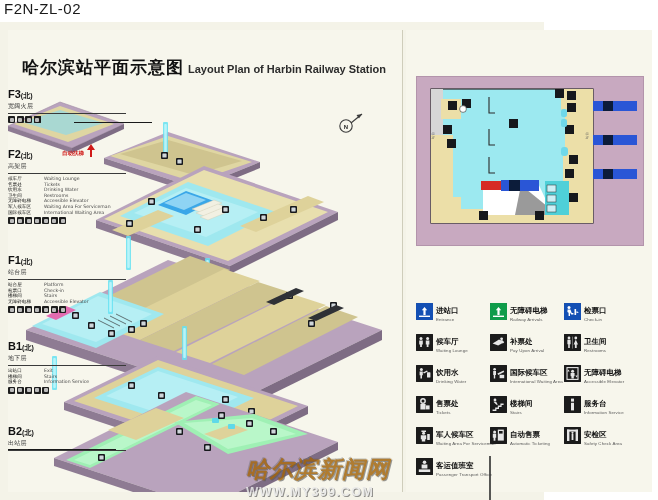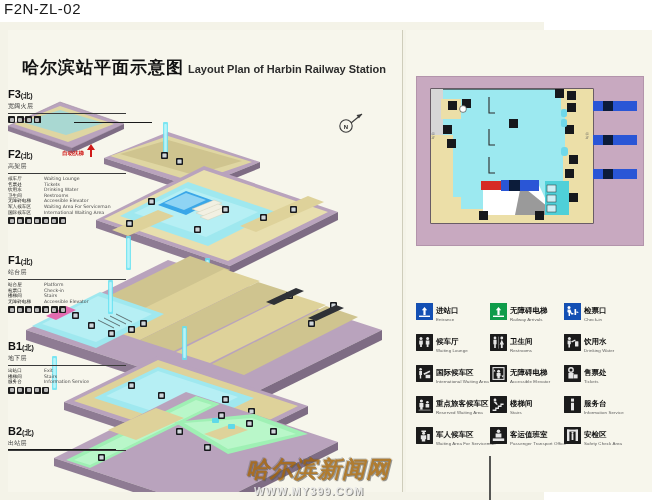--- a/index.html
+++ b/index.html
@@ -127,24 +127,24 @@
     pointer-events:none;
   }
   #wm .wm1{
     font-size:23px;font-weight:bold;color:#a16207;opacity:.82;
     font-family:"DejaVu Sans",sans-serif;letter-spacing:1px;
     text-shadow:1px 1px 0 rgba(90,90,90,.75),-1px -1px 0 rgba(90,90,90,.45);
     line-height:30px;
     font-style:italic;
   }
   #wm .wm2{
-    font-size:11px;font-weight:bold;color:#e8e8e8;opacity:.85;
+    font-size:13px;font-weight:bold;color:#e8e8e8;opacity:.85;
     font-family:"Liberation Sans",sans-serif;letter-spacing:1px;
     text-shadow:1px 1px 0 rgba(95,95,95,.8);
-    margin-left:8px;line-height:15px;
+    margin-left:0;line-height:15px;
   }
   #wmbar{
     position:absolute;left:489px;top:434px;width:2px;height:50px;
     background:#3a3a3a;opacity:.85;
   }
 </style>
 </head>
 <body>
 
 <div id="filecode">F2N-ZL-02</div>
@@ -599,20 +599,34 @@
               <circle cx="11.6" cy="4.4" r="1.5" fill="#e6e6e6"></circle>
               <path d="M3.2 6.4h3.6v4.2H5.9V13H4.1v-2.4H3.2z" fill="#e6e6e6"></path>
               <path d="M9.8 6.4h3.6v4.2h-.9V13h-1.8v-2.4H9.8z" fill="#e6e6e6"></path>
             </svg>
         </span>
         <span class="legtxt">
           <span class="c">候车厅</span>
           <span class="e" style="display:block">Waiting Lounge</span>
         </span>
       </div>
+      <div class="legitem">
+        <span class="legicon">
+          <svg width="17" height="17">
+              <rect width="17" height="17" fill="#1b1b1b"></rect>
+              <path d="M2.6 9.4 L9 5.6 L14.4 8 L8.2 11.6z" fill="#e6e6e6"></path>
+              <circle cx="11.6" cy="4.8" r="1.4" fill="#e6e6e6"></circle>
+              <path d="M10 6.2h2.6l1.4 2.6-1.4.6-1-1.8z" fill="#e6e6e6"></path>
+            </svg>
+        </span>
+        <span class="legtxt">
+          <span class="c">补票处</span>
+          <span class="e" style="display:block">Pay Upon Arrival</span>
+        </span>
+      </div>
 
       <div class="legitem">
         <span class="legicon">
           <svg width="17" height="17">
               <rect width="17" height="17" fill="#1b1b1b"></rect>
               <circle cx="5" cy="4" r="1.4" fill="#e6e6e6"></circle>
               <path d="M3.4 5.8h3.2v4.4H5.8V14H4.2V10.2H3.4z" fill="#e6e6e6"></path>
               <circle cx="11.8" cy="4" r="1.4" fill="#e6e6e6"></circle>
               <path d="M11.8 5.6 L14 10.4h-1.3V14h-1.8v-3.6H9.6z" fill="#e6e6e6"></path>
               <rect x="8.3" y="2.6" width=".7" height="12" fill="#8a8a8a"></rect>
@@ -677,36 +691,20 @@
               <circle cx="7" cy="5" r="2.2" fill="none" stroke="#e6e6e6" stroke-width="1.4"></circle>
               <path d="M4.4 8h5.2v5.4H4.4z" fill="#e6e6e6"></path>
               <rect x="10" y="9.4" width="3.6" height="4" fill="#e6e6e6"></rect>
             </svg>
         </span>
         <span class="legtxt">
           <span class="c">售票处</span>
           <span class="e" style="display:block">Tickets</span>
         </span>
       </div>
-      <div class="legitem">
-        <span class="legicon">
-          <svg width="17" height="17">
-              <rect width="17" height="17" fill="#1b1b1b"></rect>
-              <circle cx="5.4" cy="5" r="1.6" fill="#e6e6e6"></circle>
-              <path d="M3.4 7h4v4.2H6.6v2.6H4.2V11.2H3.4z" fill="#e6e6e6"></path>
-              <circle cx="11.4" cy="6.2" r="1.3" fill="#e6e6e6"></circle>
-              <path d="M9.6 8h3.6v3.6H9.6z" fill="#e6e6e6"></path>
-              <rect x="2.6" y="13.6" width="12" height="1" fill="#8a8a8a"></rect>
-            </svg>
-        </span>
-        <span class="legtxt">
-          <span class="c">重点旅客候车区</span>
-          <span class="e" style="display:block">Reserved Waiting Area</span>
-        </span>
-      </div>
 
       <div class="legitem">
         <span class="legicon">
           <svg width="17" height="17">
               <rect width="17" height="17" fill="#1b1b1b"></rect>
               <circle cx="5" cy="4" r="1.4" fill="#e6e6e6"></circle>
               <path d="M3.4 5.8h2.8l1.6 3H6.4z" fill="#e6e6e6"></path>
               <path d="M2.6 13.6h2.6v-2h2.6v-2h2.6v-2h3.2v1.4h-2v2H9v2H6.4v2H2.6z" fill="#e6e6e6"></path>
             </svg>
         </span>
@@ -741,46 +739,62 @@
         <span class="legtxt">
           <span class="c">军人候车区</span>
           <span class="e" style="display:block">Waiting Area For Serviceman</span>
         </span>
       </div>
 
       <div class="legitem">
         <span class="legicon">
           <svg width="17" height="17">
               <rect width="17" height="17" fill="#1b1b1b"></rect>
-              <circle cx="8.5" cy="4.2" r="1.8" fill="#e6e6e6"></circle>
-              <path d="M5.6 6.4h5.8v4.2H5.6z" fill="#e6e6e6"></path>
-              <rect x="2.8" y="11.4" width="11.4" height="2.6" fill="#e6e6e6"></rect>
-            </svg>
-        </span>
-        <span class="legtxt">
-          <span class="c">客运值班室</span>
-          <span class="e" style="display:block">Passenger Transport Office</span>
+              <rect x="7.8" y="2.6" width="6" height="11" fill="#e6e6e6"></rect>
+              <rect x="9" y="4" width="3.6" height="2.6" fill="#1b1b1b"></rect>
+              <circle cx="4.6" cy="5" r="1.5" fill="#e6e6e6"></circle>
+              <path d="M3" d2="" fill="none"></path>
+              <path d="M2.8 6.8h3.4v4H5.4v3H3.6v-3H2.8z" fill="#e6e6e6"></path>
+            </svg>
+        </span>
+        <span class="legtxt">
+          <span class="c">自动售票</span>
+          <span class="e" style="display:block">Automatic Ticketing</span>
         </span>
       </div>
       <div class="legitem">
         <span class="legicon">
           <svg width="17" height="17">
               <rect width="17" height="17" fill="#1b1b1b"></rect>
               <rect x="3" y="2.6" width="2.4" height="11.4" fill="#e6e6e6"></rect>
               <rect x="11.6" y="2.6" width="2.4" height="11.4" fill="#e6e6e6"></rect>
               <rect x="3" y="2.6" width="11" height="2" fill="#e6e6e6"></rect>
               <path d="M7.6 7h1.8v6H7.6z" fill="#e6e6e6"></path>
               <circle cx="8.5" cy="5.8" r="1.1" fill="#e6e6e6"></circle>
             </svg>
         </span>
         <span class="legtxt">
           <span class="c">安检区</span>
           <span class="e" style="display:block">Safety Check Area</span>
         </span>
       </div>
+      <div class="legitem">
+        <span class="legicon">
+          <svg width="17" height="17">
+              <rect width="17" height="17" fill="#1b1b1b"></rect>
+              <circle cx="8.5" cy="4.2" r="1.8" fill="#e6e6e6"></circle>
+              <path d="M5.6 6.4h5.8v4.2H5.6z" fill="#e6e6e6"></path>
+              <rect x="2.8" y="11.4" width="11.4" height="2.6" fill="#e6e6e6"></rect>
+            </svg>
+        </span>
+        <span class="legtxt">
+          <span class="c">客运值班室</span>
+          <span class="e" style="display:block">Passenger Transport Office</span>
+        </span>
+      </div>
 
     </div>
   </div>
 
   <div id="wm">
     <div class="wm1">哈尔滨新闻网</div>
     <div class="wm2">WWW.MY399.COM</div>
   </div>
   <div id="wmbar"></div>
 

